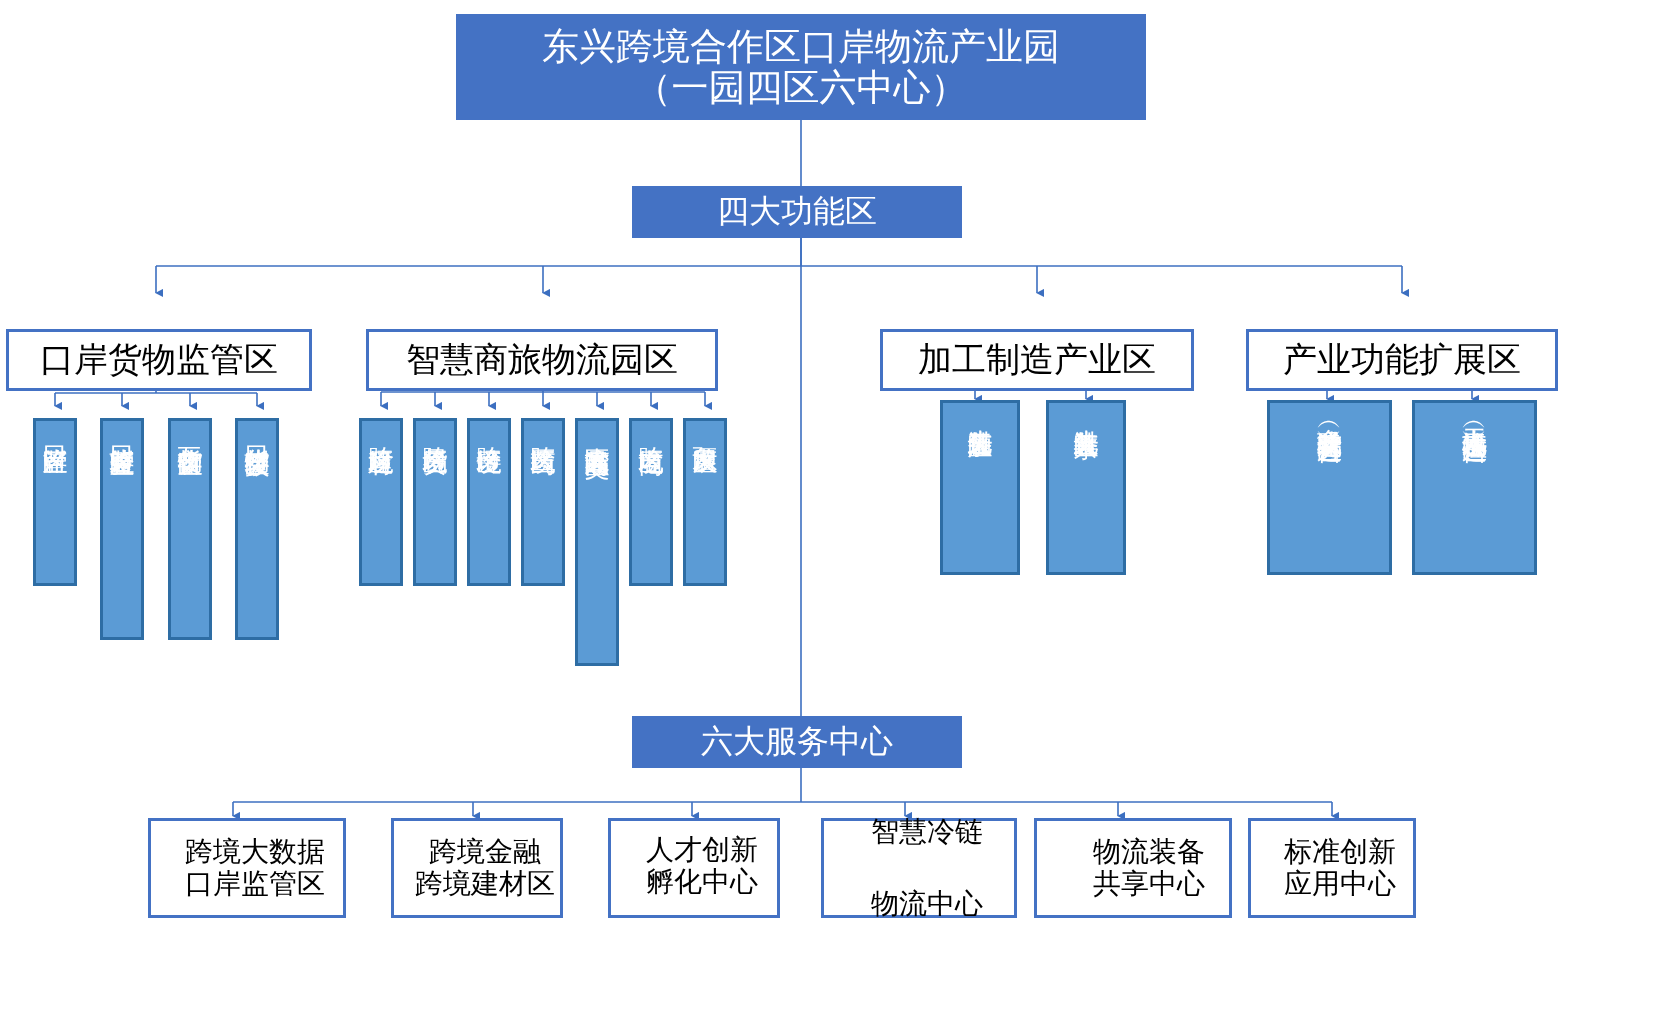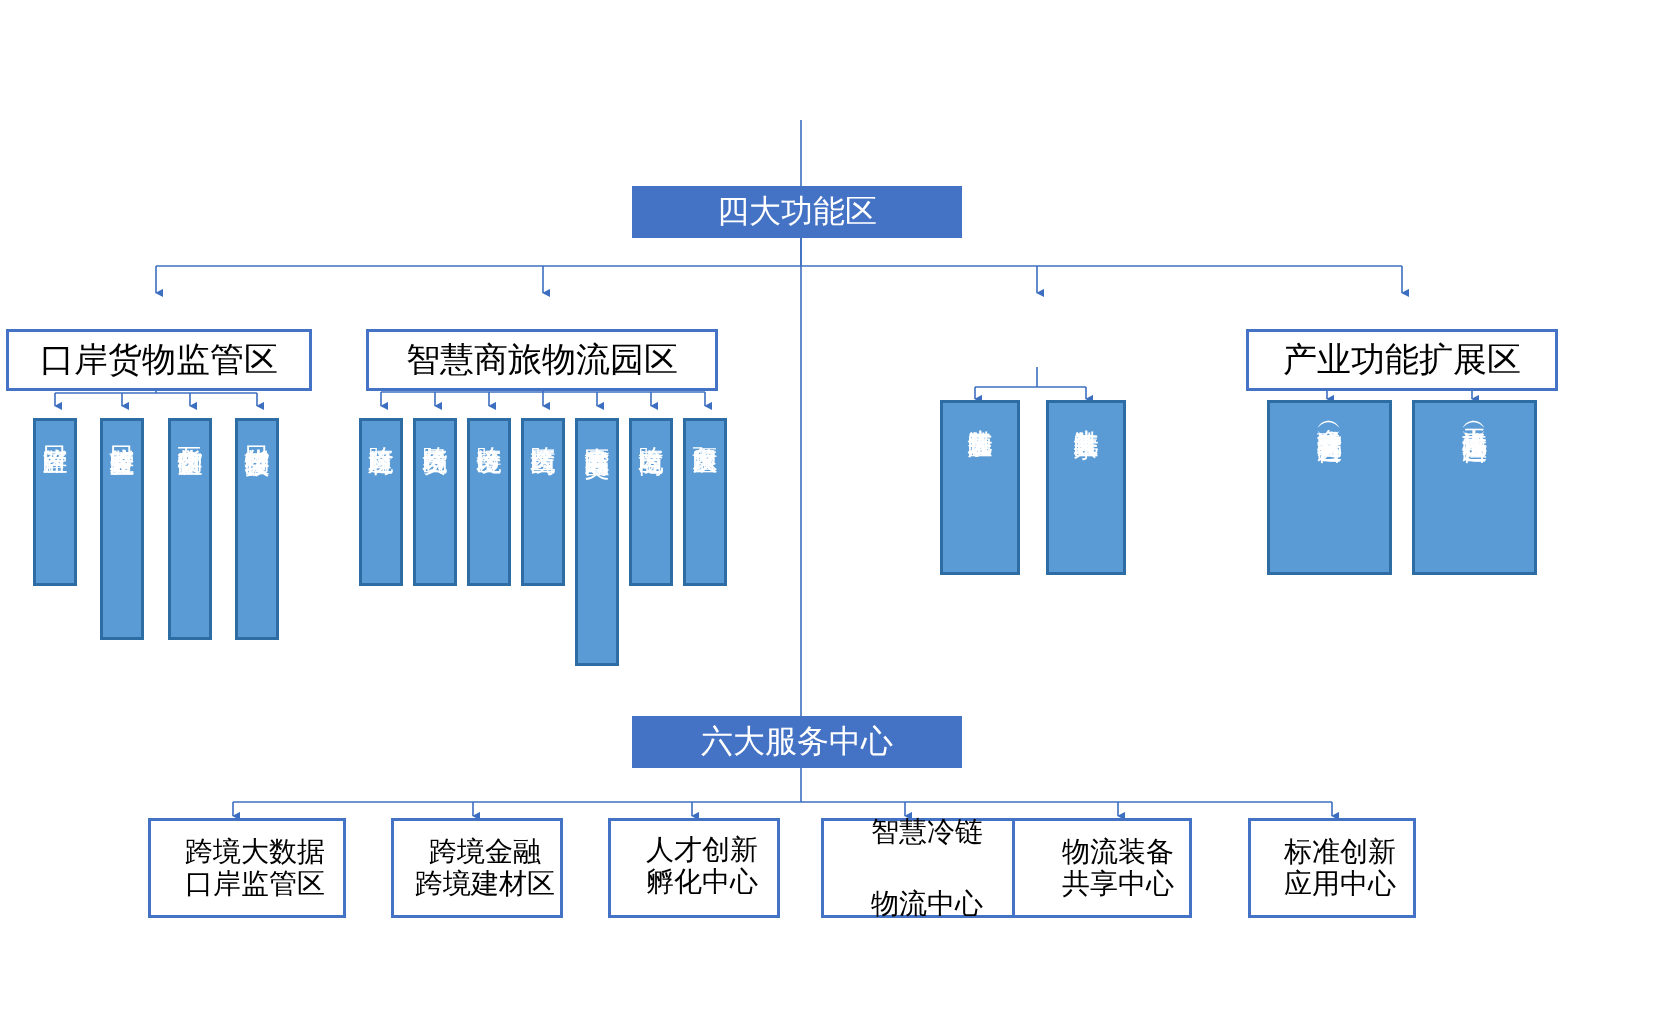--- a/index.html
+++ b/index.html
@@ -100,25 +100,30 @@
       <line x1="233" y1="802" x2="1332" y2="802"></line>
       <line x1="233" y1="802" x2="233" y2="816" marker-end="url(#arrow)"></line>
       <line x1="473" y1="802" x2="473" y2="816" marker-end="url(#arrow)"></line>
       <line x1="692" y1="802" x2="692" y2="816" marker-end="url(#arrow)"></line>
       <line x1="905" y1="802" x2="905" y2="816" marker-end="url(#arrow)"></line>
       <line x1="1118" y1="802" x2="1118" y2="816" marker-end="url(#arrow)"></line>
       <line x1="1332" y1="802" x2="1332" y2="816" marker-end="url(#arrow)"></line>
     </g>
   </svg>
 
+  <div class="node filled" id="root-title">
+    <span class="ln">东兴跨境合作区口岸物流产业园</span>
+    <span class="ln">（一园四区六中心）</span>
+  </div>
 
   <div class="node filled" id="four-zones">四大功能区</div>
 
   <div class="node outline zone-head" id="zone-1">口岸货物监管区</div>
   <div class="node outline zone-head" id="zone-2">智慧商旅物流园区</div>
+  <div class="node outline zone-head" id="zone-3">加工制造产业区</div>
   <div class="node outline zone-head" id="zone-4">产业功能扩展区</div>
 
   <div class="node vbox g1" style="left:33px;height:168px;">
       <span class="vtxt">口岸监管区</span>
     </div>
   <div class="node vbox g1" style="left:100px;height:222px;">
       <span class="vtxt">口岸监管查验区</span>
     </div>
   <div class="node vbox g1" style="left:168px;height:222px;">
       <span class="vtxt">互市货物监管区</span>
@@ -180,21 +185,21 @@
     <span class="ln">跨境建材区</span>
   </div>
   <div class="node outline ctr" style="left:608px;width:172px;font-family:Liberation Mono, monospace;">
     <span class="ln">人才创新</span>
     <span class="ln">孵化中心</span>
   </div>
   <div class="node outline ctr" style="left:821px;width:196px;gap:40px;">
     <span class="ln">智慧冷链</span>
     <span class="ln">物流中心</span>
   </div>
-  <div class="node outline ctr" style="left:1012px;width:180px;padding-left:16px;">
+  <div class="node outline ctr" style="left:1034px;width:198px;padding-left:16px;">
     <span class="ln">物流装备</span>
     <span class="ln">共享中心</span>
   </div>
   <div class="node outline ctr" style="left:1248px;width:168px;">
     <span class="ln">标准创新</span>
     <span class="ln">应用中心</span>
   </div>
 
 </div>
 

